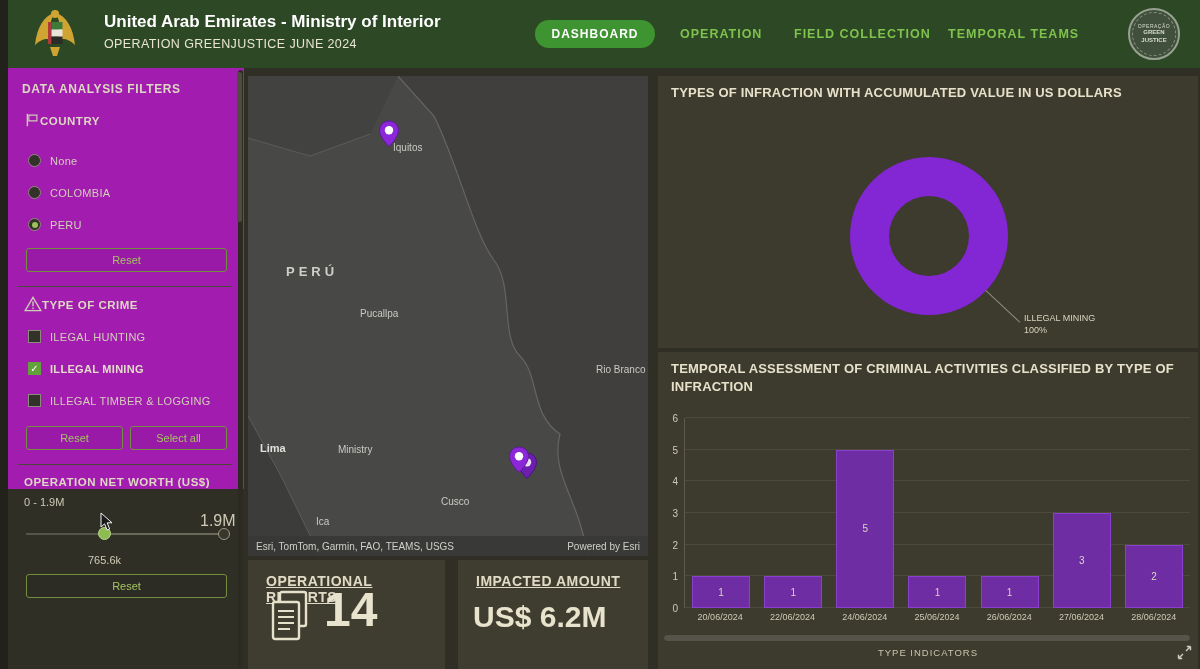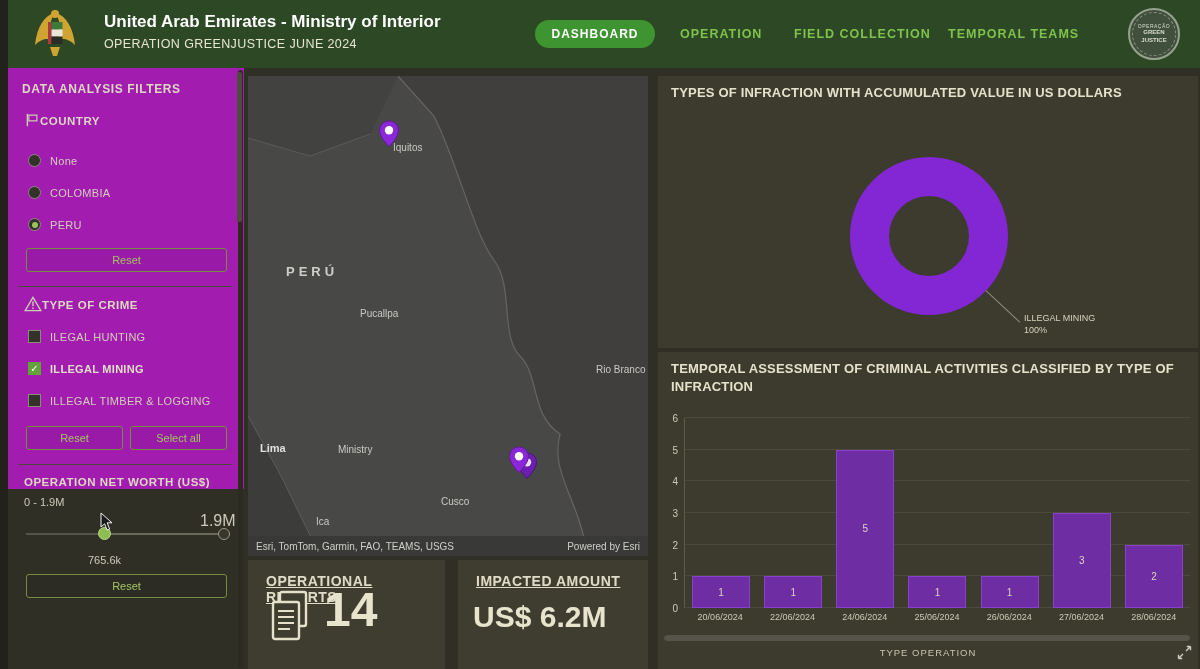--- a/index.html
+++ b/index.html
@@ -337,21 +337,21 @@
         <div class="xl">22/06/2024</div>
         <div class="xl">24/06/2024</div>
         <div class="xl">25/06/2024</div>
         <div class="xl">26/06/2024</div>
         <div class="xl">27/06/2024</div>
         <div class="xl">28/06/2024</div>
       </div>
     <div class="hscroll">
         <div class="hthumb"></div>
       </div>
-    <div class="caption">TYPE OPERATION</div>
+    <div class="caption">TYPE INDICATORS</div>
     <div class="expand">
       <svg width="15" height="15" viewBox="0 0 15 15">
           <path d="M1.5 13.5 L6 9 M1.5 13.5 L1.5 9.8 M1.5 13.5 L5.2 13.5 M13.5 1.5 L9 6 M13.5 1.5 L13.5 5.2 M13.5 1.5 L9.8 1.5" stroke="#cfcfca" stroke-width="1.4" fill="none"></path>
         </svg>
     </div>
   </div>
 
   <div class="pg-scroll">
       <div class="pg-thumb"></div>
     </div>

